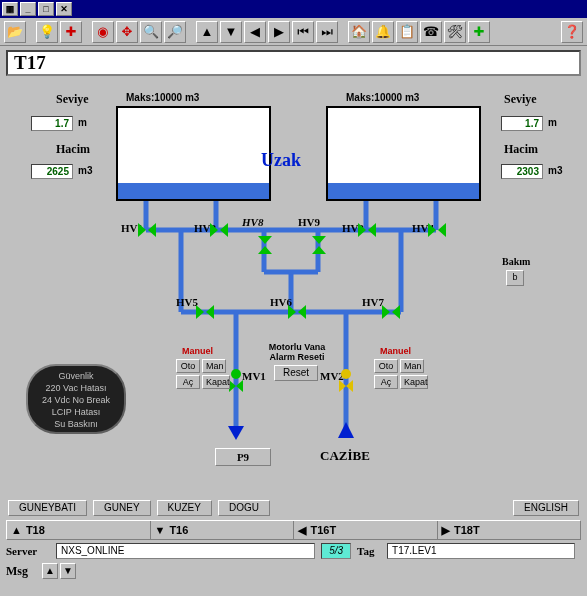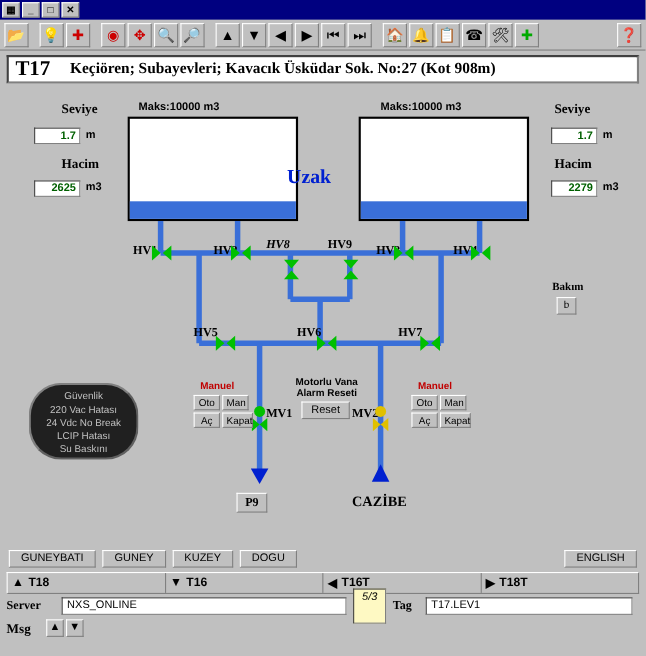--- a/index.html
+++ b/index.html
@@ -135,21 +135,21 @@
     border: 2px solid #606060;
     border-top-color: #808080; border-left-color: #808080;
     color: #c0c0c0;
     font-size: 9px;
     text-align: center;
     padding: 4px 2px;
     line-height: 12px;
   }
   .out-btn {
     position: absolute;
-    width: 28px; height: 18px;
+    width: 56px; height: 18px;
     background: #c0c0c0;
     border: 1px solid #808080;
     border-top-color: #fff; border-left-color: #fff;
     font-size: 11px; text-align: center; line-height: 16px;
     font-family: "Times New Roman", serif; font-weight: bold;
   }
   .out-lbl { position: absolute; font-family: "Times New Roman", serif; font-weight: bold; font-size: 13px; }
   
   .region-row {
     display: flex;
@@ -195,24 +195,24 @@
     flex: 1;
     height: 16px;
     background: #fff;
     border: 1px solid #808080;
     border-top-color: #404040; border-left-color: #404040;
     padding: 0 4px; line-height: 14px;
     margin-right: 6px;
     font-size: 10px;
   }
   .page-ind {
-    width: 30px; height: 32px;
+    width: 30px; height: 16px;
     border: 1px solid #808080;
     border-top-color: #404040; border-left-color: #404040;
-    background: #fef9c3;
+    background: #5eead4;
     text-align: center; font-size: 10px; line-height: 14px;
     font-style: italic;
     margin-right: 6px;
   }
   
   .msg-row {
     margin: 2px 17px 0 6px;
     height: 18px;
     display: flex; align-items: center;
   }
@@ -270,21 +270,20 @@
   <div class="tbtn">📋</div>
   <div class="tbtn">☎</div>
   <div class="tbtn">🛠</div>
   <div class="tbtn" style="color:#0a0">✚</div>
   <div style="flex:1"></div>
   <div class="tbtn">❓</div>
 </div>
 
 <div class="header-strip">
   <span class="t17">T17</span>
-  <span class="desc">Keçiören; Subayevleri; Kavacık Üsküdar Sok. No:27 (Kot 908m)</span>
 </div>
 
 <div class="canvas">
 
   <div class="lbl" style="left:50px; top:12px;">Seviye</div>
   <div class="val-box" style="left:25px; top:36px;">1.7</div>
   <div class="unit" style="left:72px; top:37px;">m</div>
   <div class="lbl" style="left:50px; top:62px;">Hacim</div>
   <div class="val-box" style="left:25px; top:84px;">2625</div>
   <div class="unit" style="left:72px; top:85px;">m3</div>
@@ -298,21 +297,21 @@
 
   <div class="maks" style="left:340px; top:12px;">Maks:10000  m3</div>
   <div class="tank" style="left:320px; top:26px;">
       <div class="water"></div>
     </div>
 
   <div class="lbl" style="left:498px; top:12px;">Seviye</div>
   <div class="val-box" style="left:495px; top:36px;">1.7</div>
   <div class="unit" style="left:542px; top:37px;">m</div>
   <div class="lbl" style="left:498px; top:62px;">Hacim</div>
-  <div class="val-box" style="left:495px; top:84px;">2279</div>
+  <div class="val-box" style="left:495px; top:84px;">2303</div>
   <div class="unit" style="left:542px; top:85px;">m3</div>
 
   <svg class="pipes">
     <g stroke="#3a6fd8" stroke-width="5" fill="none">
 
       <line x1="140" y1="121" x2="140" y2="150"></line>
       <line x1="210" y1="121" x2="210" y2="150"></line>
 
       <line x1="360" y1="121" x2="360" y2="150"></line>
       <line x1="430" y1="121" x2="430" y2="150"></line>
@@ -423,21 +422,21 @@
 
   <div class="ctrl-title manual" style="left:374px;top:266px;">Manuel</div>
   <div class="mini-btn" style="left:368px;top:279px;width:24px;">Oto</div>
   <div class="mini-btn" style="left:394px;top:279px;width:24px;">Man</div>
   <div class="mini-btn" style="left:368px;top:295px;width:24px;">Aç</div>
   <div class="mini-btn" style="left:394px;top:295px;width:28px;">Kapat</div>
 
   <div class="bakim-lbl" style="left:496px;top:176px;">Bakım</div>
   <div class="mini-btn" style="left:500px;top:190px;width:18px;height:16px;">b</div>
 
-  <div class="alarm-panel" style="left:20px;top:268px;border-radius:30px;">
+  <div class="alarm-panel" style="left:20px;top:284px;border-radius:30px;">
     <div>Güvenlik</div>
     <div>220 Vac Hatası</div>
     <div>24 Vdc No Break</div>
     <div>LCIP Hatası</div>
     <div>Su Baskını</div>
   </div>
 
   <div class="out-btn" style="left:209px;top:368px;">P9</div>
   <div class="out-lbl" style="left:314px;top:368px;">CAZİBE</div>
 

